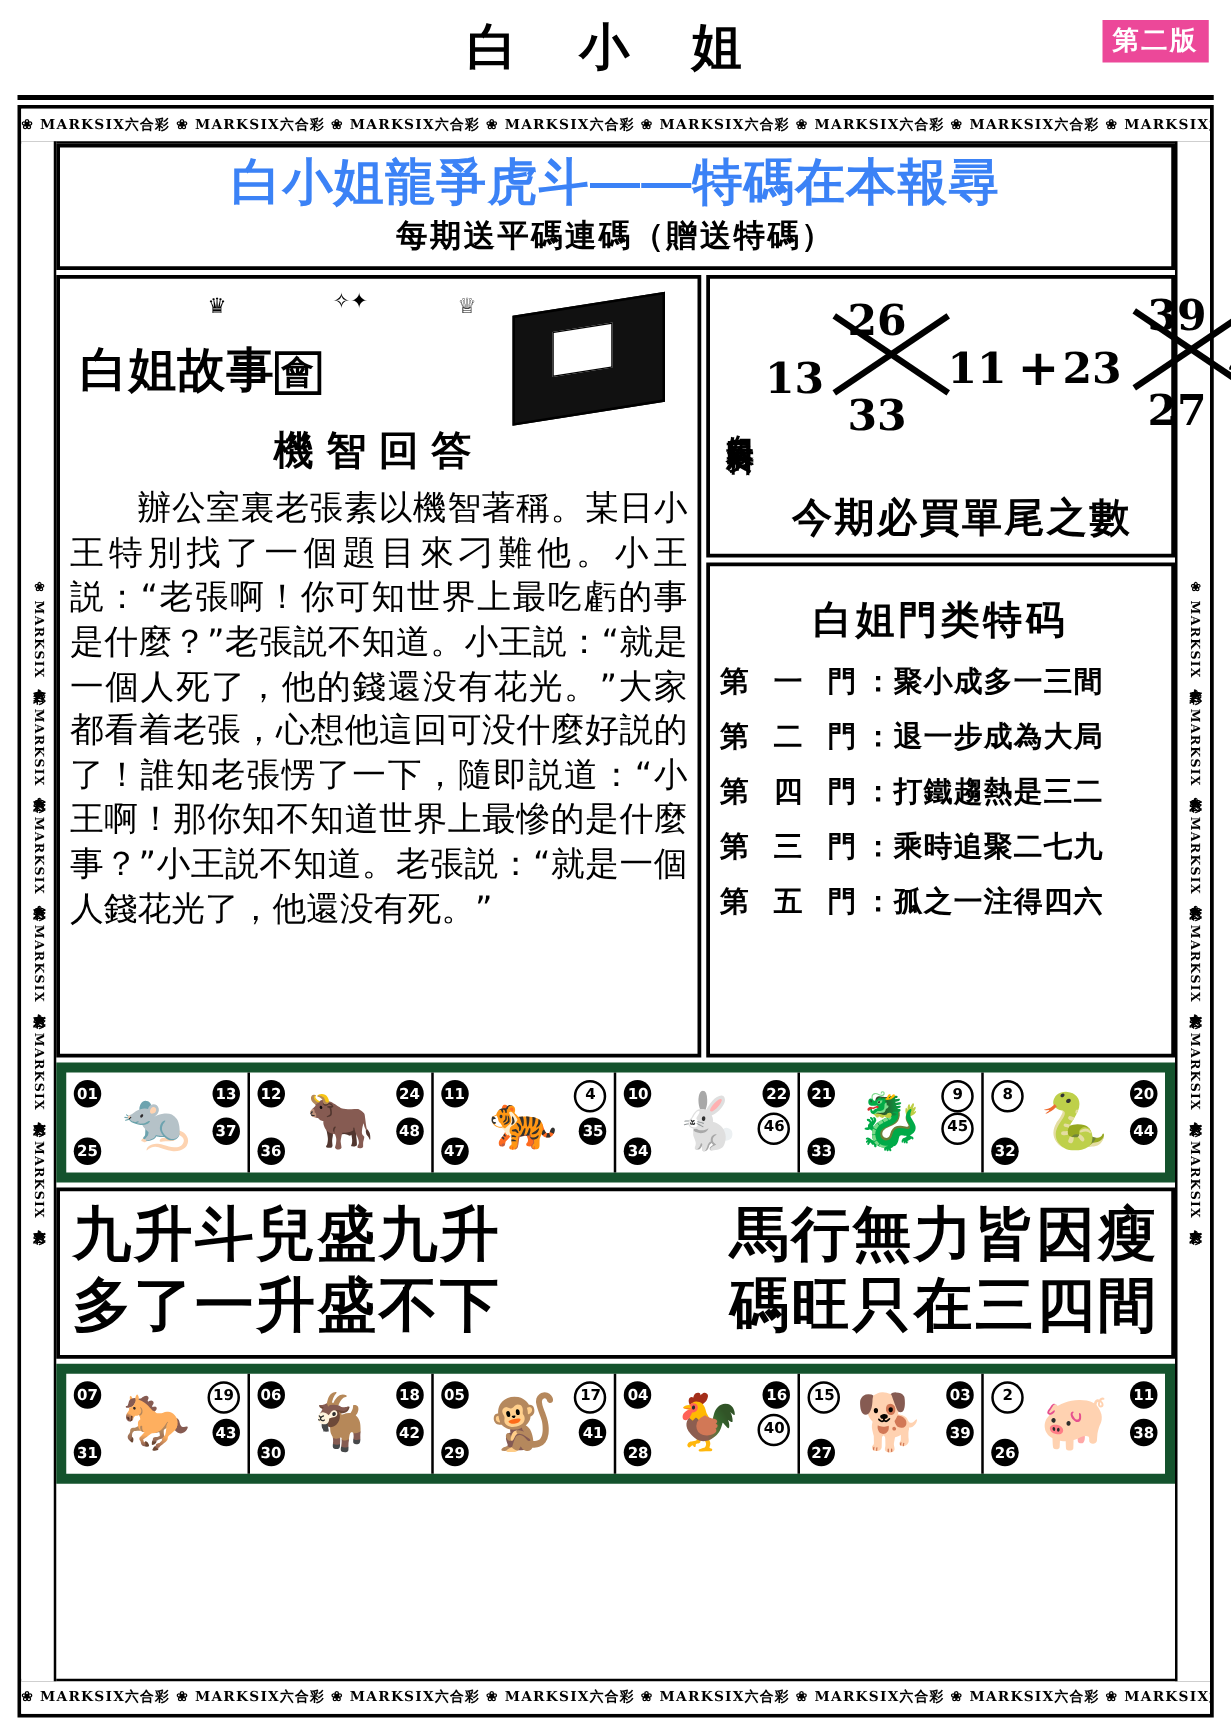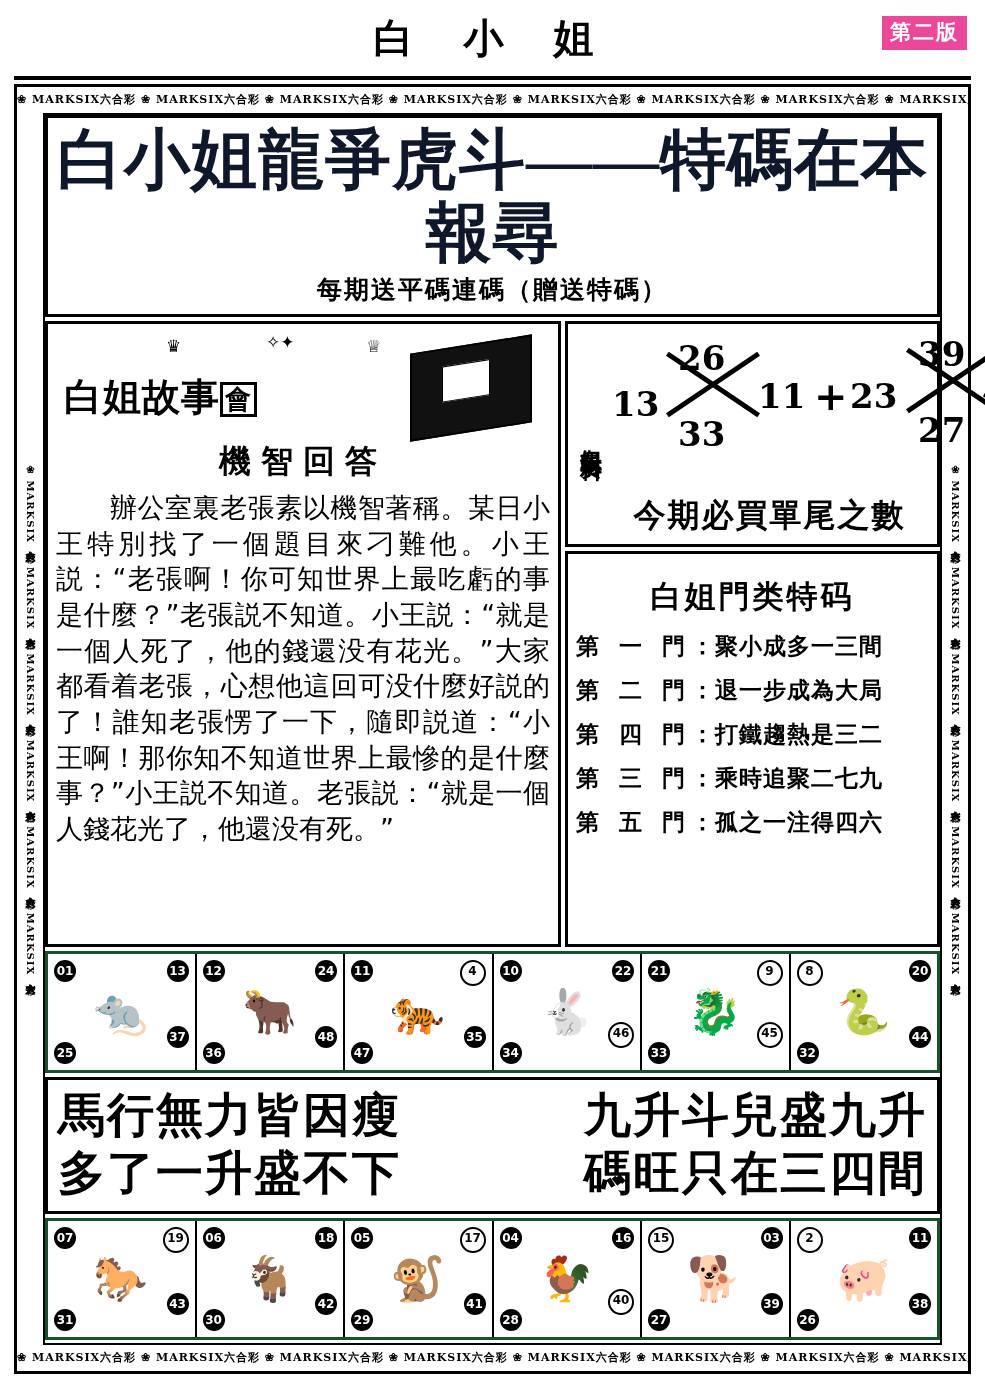--- a/index.html
+++ b/index.html
@@ -97,26 +97,26 @@
     box-sizing: border-box;
   }
 
   
   .headline-box {
     border: 3px solid #000;
     padding: 6px 4px 8px 4px;
     text-align: center;
   }
   .headline-main {
-    font-size: 66px;
+    font-size: 40px;
     font-weight: bold;
     line-height: 1.1;
     letter-spacing: 1px;
-    color: #0f172a;
-    font-family: Liberation Serif, serif;
+    color: #3b82f6;
+    font-family: Liberation Sans, sans-serif;
   }
   .headline-sub {
     font-size: 25px;
     font-weight: bold;
     margin-top: 4px;
     letter-spacing: 2px;
   }
 
   
   .mid {
@@ -270,23 +270,23 @@
     font-weight: bold;
     margin: 13px 0;
     letter-spacing: 1px;
     font-family: "DejaVu Serif", "Liberation Serif", serif;
   }
   .gate-row .lbl { letter-spacing: 6px; }
 
   
   .animal-strip {
     display: flex;
-    border: 3px solid #14532d;
+    border: 8px solid #14532d;
     margin-top: 4px;
-    height: 122px;
+    height: 96px;
     box-sizing: border-box;
   }
   .animal-cell {
     flex: 1;
     border-right: 2px solid #000;
     position: relative;
     box-sizing: border-box;
   }
   .animal-cell:last-child { border-right: none; }
   .ball {
@@ -491,22 +491,22 @@
           <div class="ball green b-tl">8</div>
           <div class="ball blue b-tr">20</div>
           <div class="ball red b-bl">32</div>
           <div class="ball red b-br">44</div>
           <div class="animal-art">🐍</div>
         </div>
       </div>
 
       <div class="couplet">
         <div class="couplet-line">
+          <span>九升斗兒盛九升</span>
           <span>馬行無力皆因瘦</span>
-          <span>九升斗兒盛九升</span>
         </div>
         <div class="couplet-line">
           <span>多了一升盛不下</span>
           <span>碼旺只在三四間</span>
         </div>
       </div>
 
       <div class="animal-strip">
         <div class="animal-cell">
           <div class="ball red b-tl">07</div>

